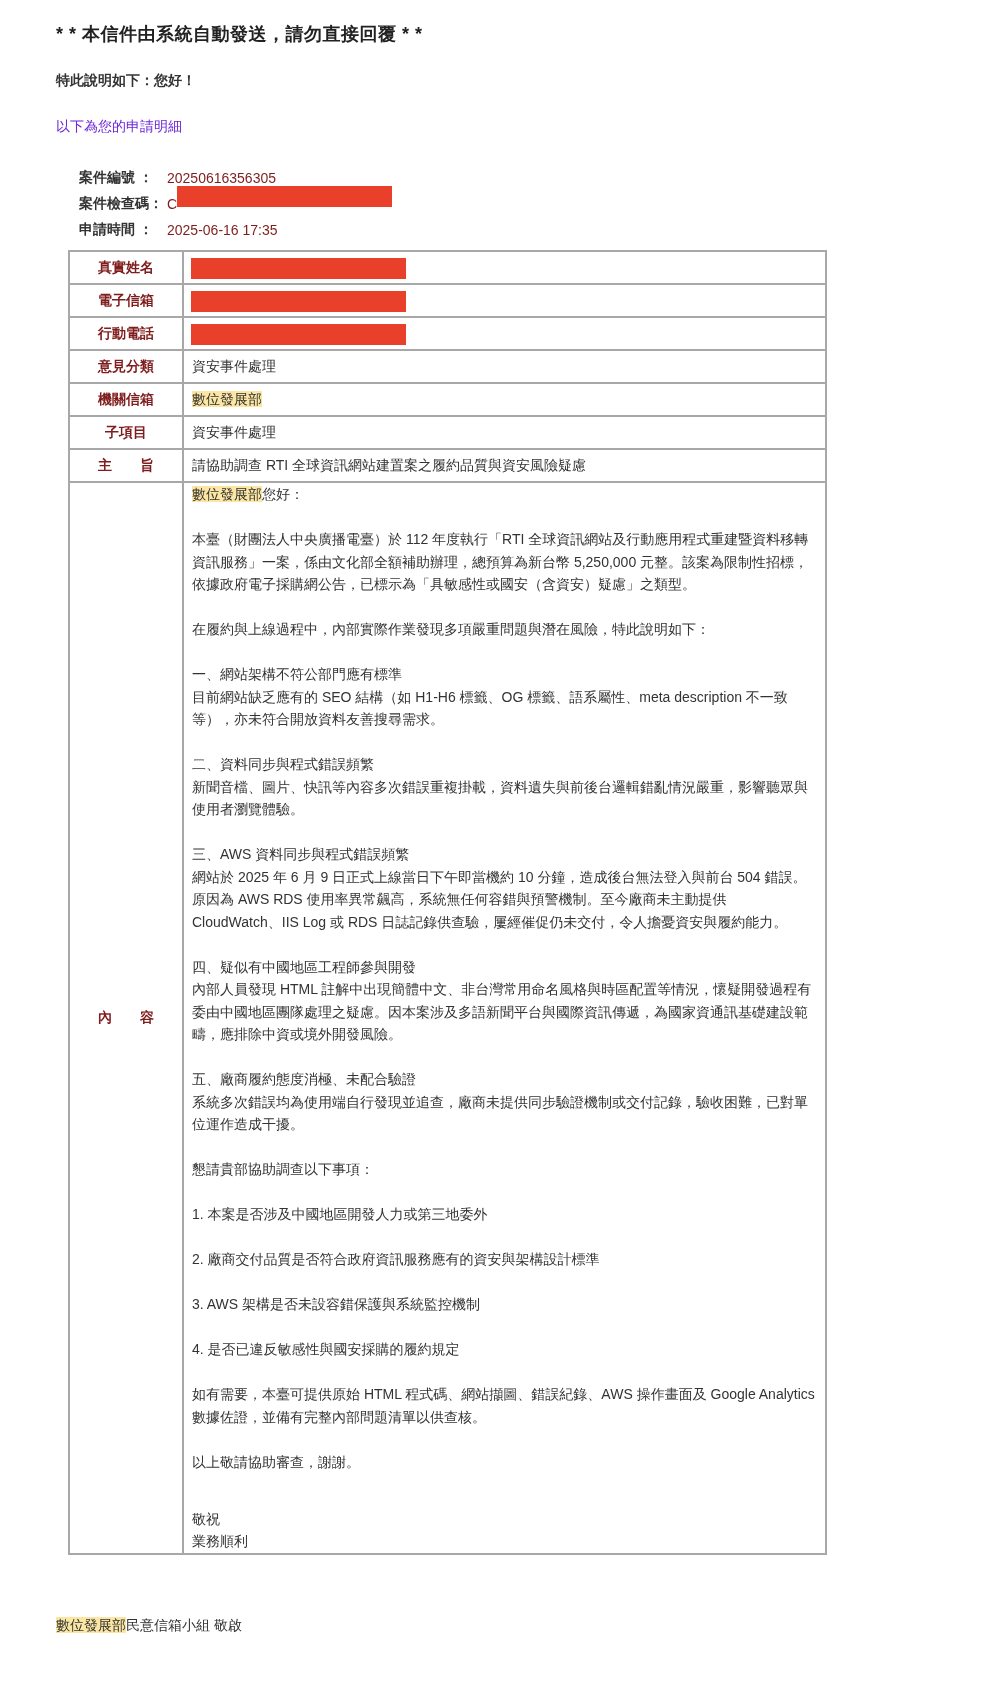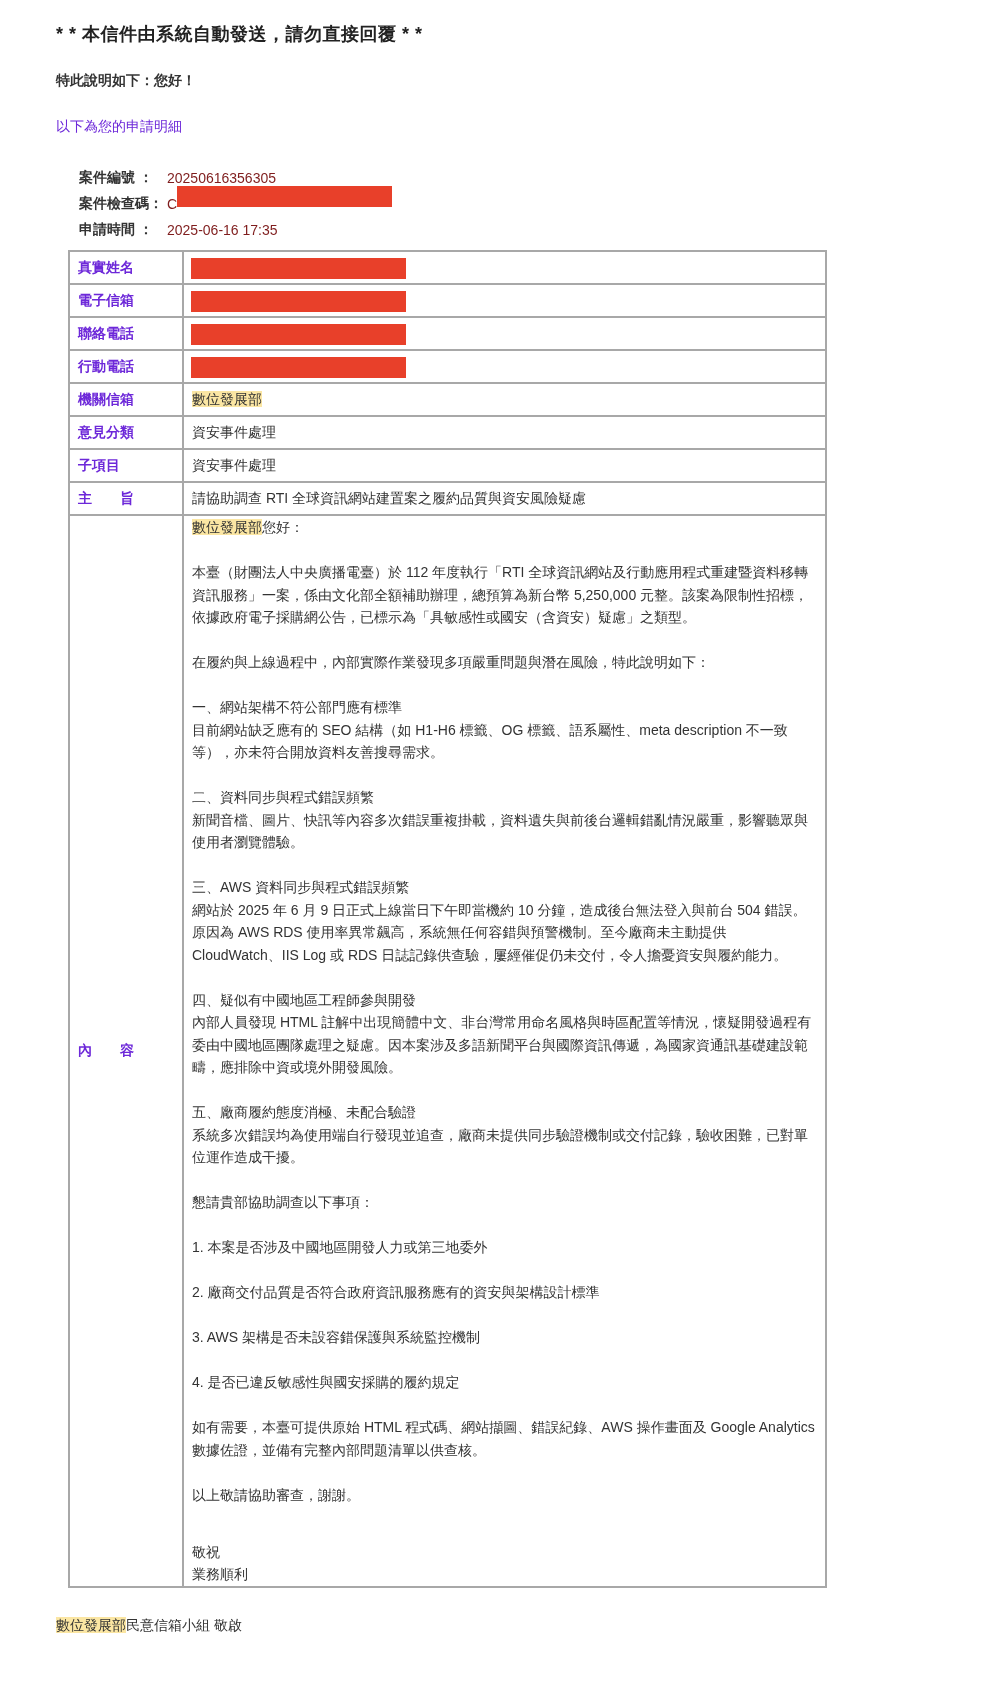--- a/index.html
+++ b/index.html
@@ -31,21 +31,21 @@
     .meta-val .redact { position: absolute; left: 10px; top: -10px; width: 215px; }
 
     table.detail {
       position: absolute; left: 68px; top: 250px; width: 759px;
       border-collapse: collapse; font-size: 14px;
     }
     table.detail td {
       border: 2px solid #a8a8a8; padding: 0 8px;
     }
     td.lbl {
-      width: 96px; font-weight: bold; color: #6d28d9;
+      width: 96px; text-align: center; font-weight: bold; color: #7f1d1d;
       height: 31px; white-space: pre;
     }
     td.val { color: #333; height: 31px; position: relative; }
     td.val .redact { position: absolute; left: 7px; top: 6px; width: 215px; }
     .hl { background: #fbe6a3; }
     td.content { padding: 8px 8px 8px 8px; line-height: 22.5px; vertical-align: top; }
     td.content p { margin: 0; }
     td.content .gap { height: 22.5px; }
     .footer {
       position: absolute; left: 56px; top: 1617px; font-size: 14px; color: #333;
@@ -81,38 +81,32 @@
           <span class="redact"></span>
         </td>
   </tr>
   <tr>
     <td class="lbl">電子信箱</td>
     <td class="val">
           <span class="redact"></span>
         </td>
   </tr>
   <tr>
-    <td class="lbl">聯絡電話</td>
-    <td class="val">
-          <span class="redact"></span>
-        </td>
-  </tr>
-  <tr>
     <td class="lbl">行動電話</td>
     <td class="val">
           <span class="redact"></span>
         </td>
   </tr>
   <tr>
+    <td class="lbl">意見分類</td>
+    <td class="val">資安事件處理</td>
+  </tr>
+  <tr>
     <td class="lbl">機關信箱</td>
     <td class="val"><span class="hl">數位發展部</span></td>
-  </tr>
-  <tr>
-    <td class="lbl">意見分類</td>
-    <td class="val">資安事件處理</td>
   </tr>
   <tr>
     <td class="lbl">子項目</td>
     <td class="val">資安事件處理</td>
   </tr>
   <tr>
     <td class="lbl">主　　旨</td>
     <td class="val">請協助調查 RTI 全球資訊網站建置案之履約品質與資安風險疑慮</td>
   </tr>
   <tr>

